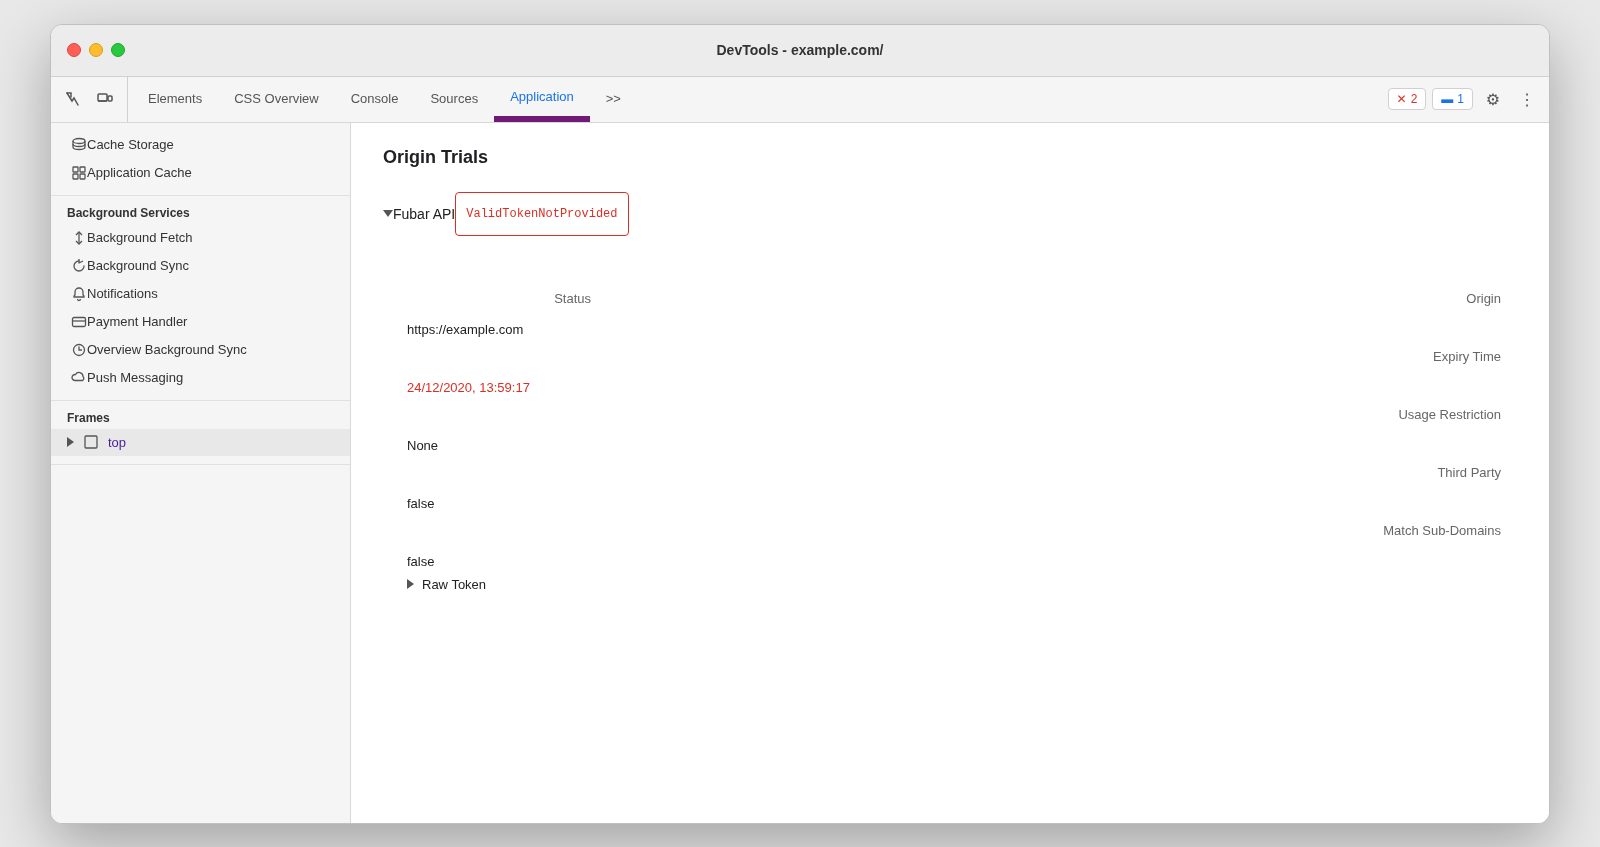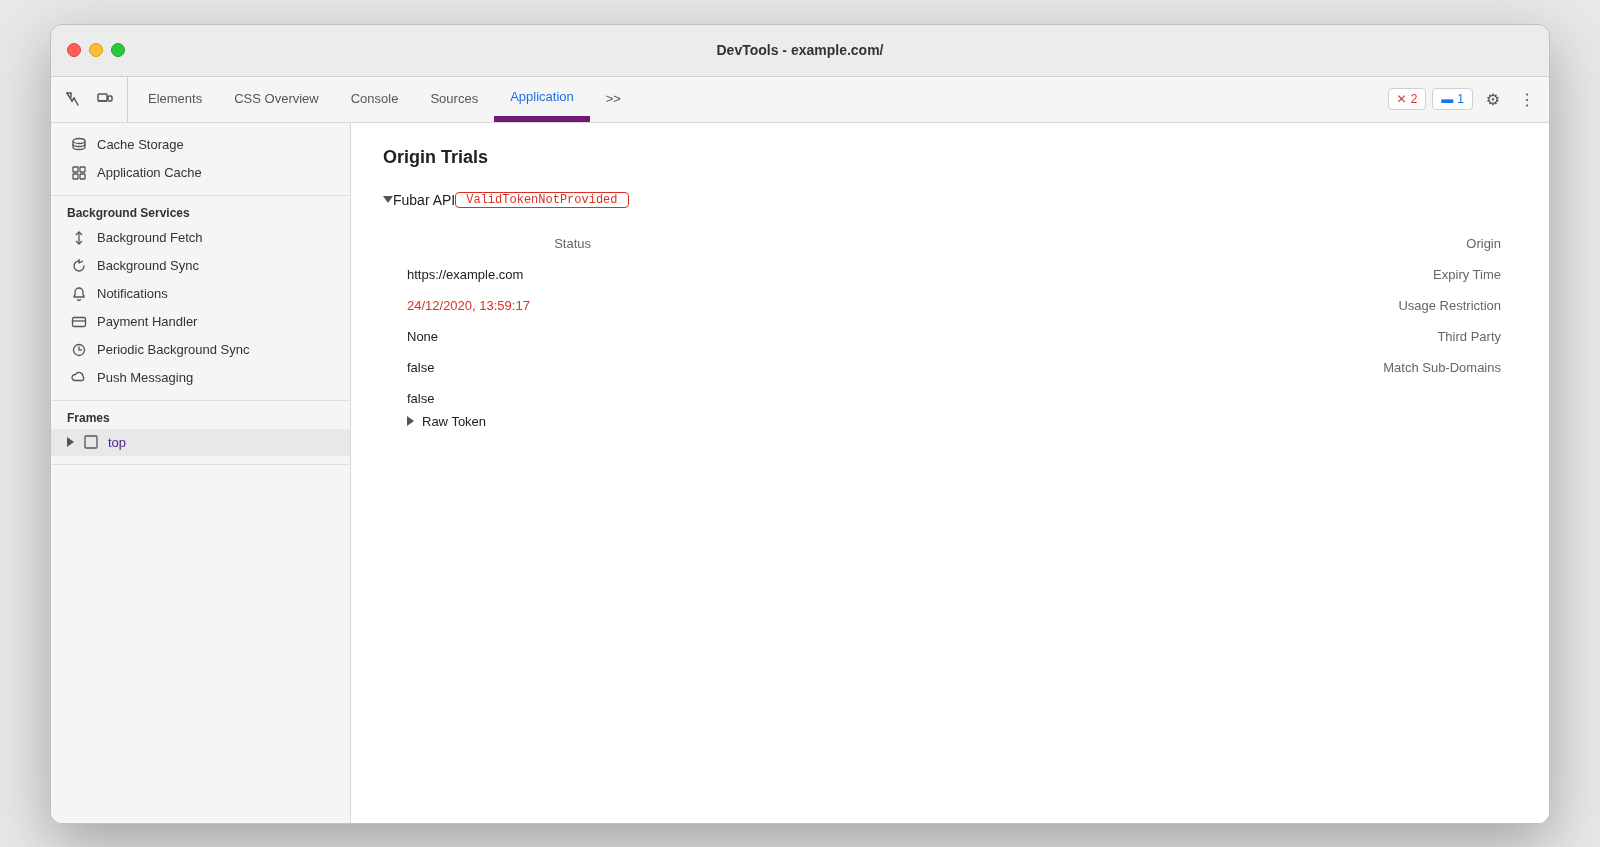--- a/index.html
+++ b/index.html
@@ -163,21 +163,20 @@
       margin-bottom: 0;
     }
 
     .sidebar-item {
       display: flex;
       align-items: center;
       padding: 6px 16px 6px 20px;
       font-size: 13px;
       color: #333;
       cursor: pointer;
-      gap: 10px;
     }
 
     .sidebar-section-header {
       padding: 10px 16px 4px 16px;
       font-size: 12px;
       font-weight: 600;
       color: #333;
     }
 
     .sidebar-item-icon {
@@ -231,21 +230,21 @@
       font-size: 14px;
       font-weight: 500;
       color: #202124;
     }
 
     .token-badge {
       display: inline-flex;
       align-items: center;
       border: 1.5px solid #d93025;
       border-radius: 4px;
-      padding: 0 10px;
+      padding: 14px 10px;
       font-size: 12px;
       color: #d93025;
       background: transparent;
       font-family: 'Courier New', monospace;
     }
 
     .triangle-down {
       width: 0;
       height: 0;
       border-left: 5px solid transparent;
@@ -268,20 +267,21 @@
       grid-template-columns: 200px 1fr;
       gap: 0;
       margin-left: 24px;
     }
 
     .detail-label {
       padding: 8px 16px 8px 0;
       font-size: 13px;
       color: #666;
       text-align: right;
+      margin-top: 27px;
     }
 
     .detail-value {
       padding: 8px 0;
       font-size: 13px;
       color: #202124;
     }
 
     .expired-badge {
       border: 1.5px solid #d93025;
@@ -444,21 +444,21 @@
           </span>
           <span>Payment Handler</span>
         </div>
         <div class="sidebar-item">
           <span class="sidebar-item-icon">
             <svg width="16" height="16" viewBox="0 0 16 16" fill="none">
               <circle cx="8" cy="8" r="5.5" stroke="#555" stroke-width="1.3"></circle>
               <polyline points="8,5 8,8 10.5,8" stroke="#555" stroke-width="1.3" fill="none" stroke-linecap="round"></polyline>
             </svg>
           </span>
-          <span>Periodic Background Sync</span>
+          <span>Overview Background Sync</span>
         </div>
         <div class="sidebar-item">
           <span class="sidebar-item-icon">
             <svg width="16" height="16" viewBox="0 0 16 16" fill="none">
               <path d="M11.5 10.5H4a3 3 0 1 1 .5-5.96A4 4 0 0 1 12 6.5a2.5 2.5 0 0 1-.5 4z" stroke="#555" stroke-width="1.3" fill="none"></path>
             </svg>
           </span>
           <span>Push Messaging</span>
         </div>
       </div>

